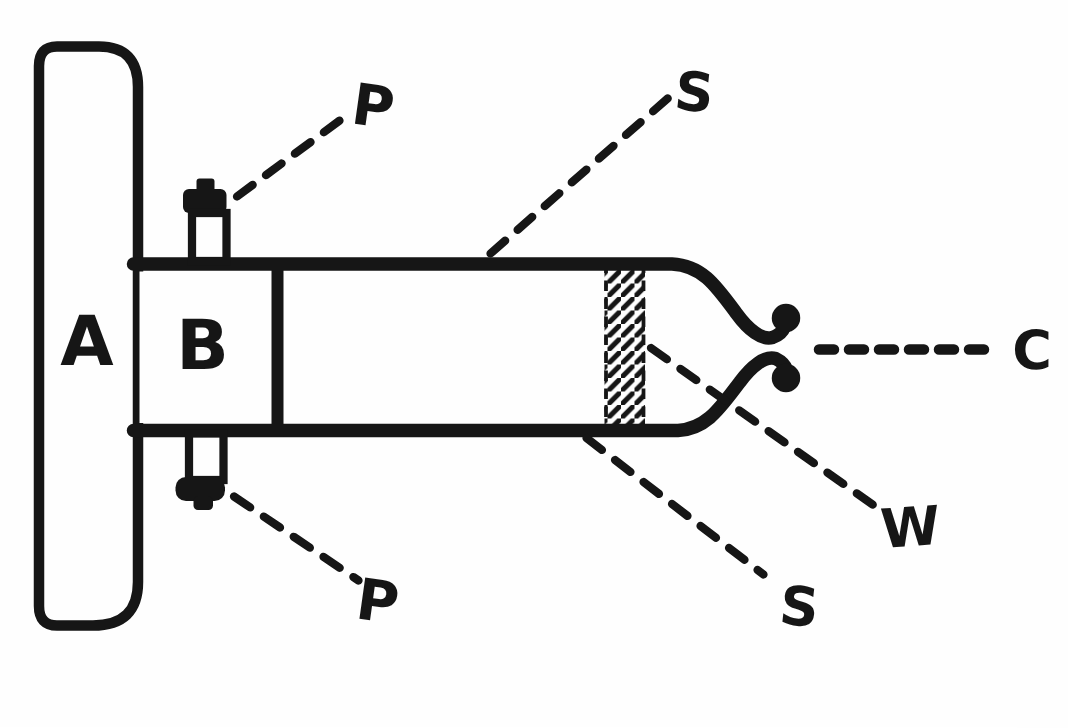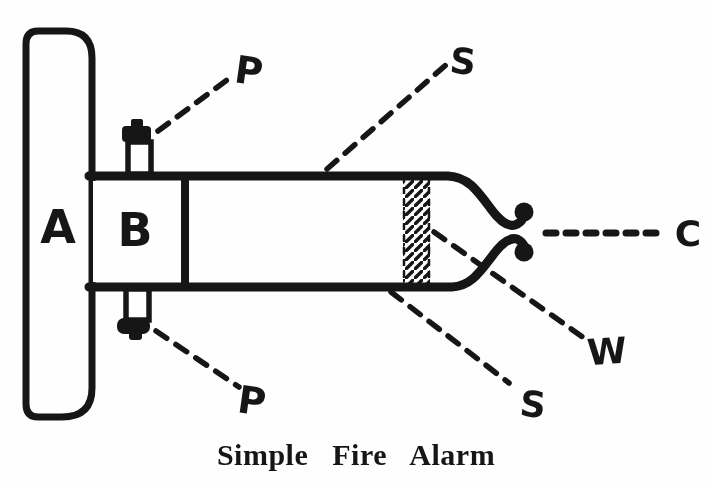--- a/index.html
+++ b/index.html
@@ -82,14 +82,13 @@
     <text class="lbl lbl-big" x="58" y="243" text-anchor="middle">A</text>
     <text class="lbl lbl-big" x="135" y="246" text-anchor="middle">B</text>
     <text class="lbl lbl-mid" x="249" y="84" text-anchor="middle" transform="rotate(8 249 70)">P</text>
     <text class="lbl lbl-sm" x="463" y="74" text-anchor="middle" transform="rotate(6 463 60)">S</text>
     <text class="lbl lbl-sm" x="688" y="246" text-anchor="middle">C</text>
     <text class="lbl lbl-sm" x="607" y="364" text-anchor="middle" transform="rotate(-4 607 352)">W</text>
     <text class="lbl lbl-sm" x="533" y="417" text-anchor="middle" transform="rotate(6 533 403)">S</text>
     <text class="lbl lbl-mid" x="252" y="414" text-anchor="middle" transform="rotate(8 252 400)">P</text>
   </svg>
 
-  <div class="caption">Simple Fire Alarm</div>
 </div>
 
 </body></html>

